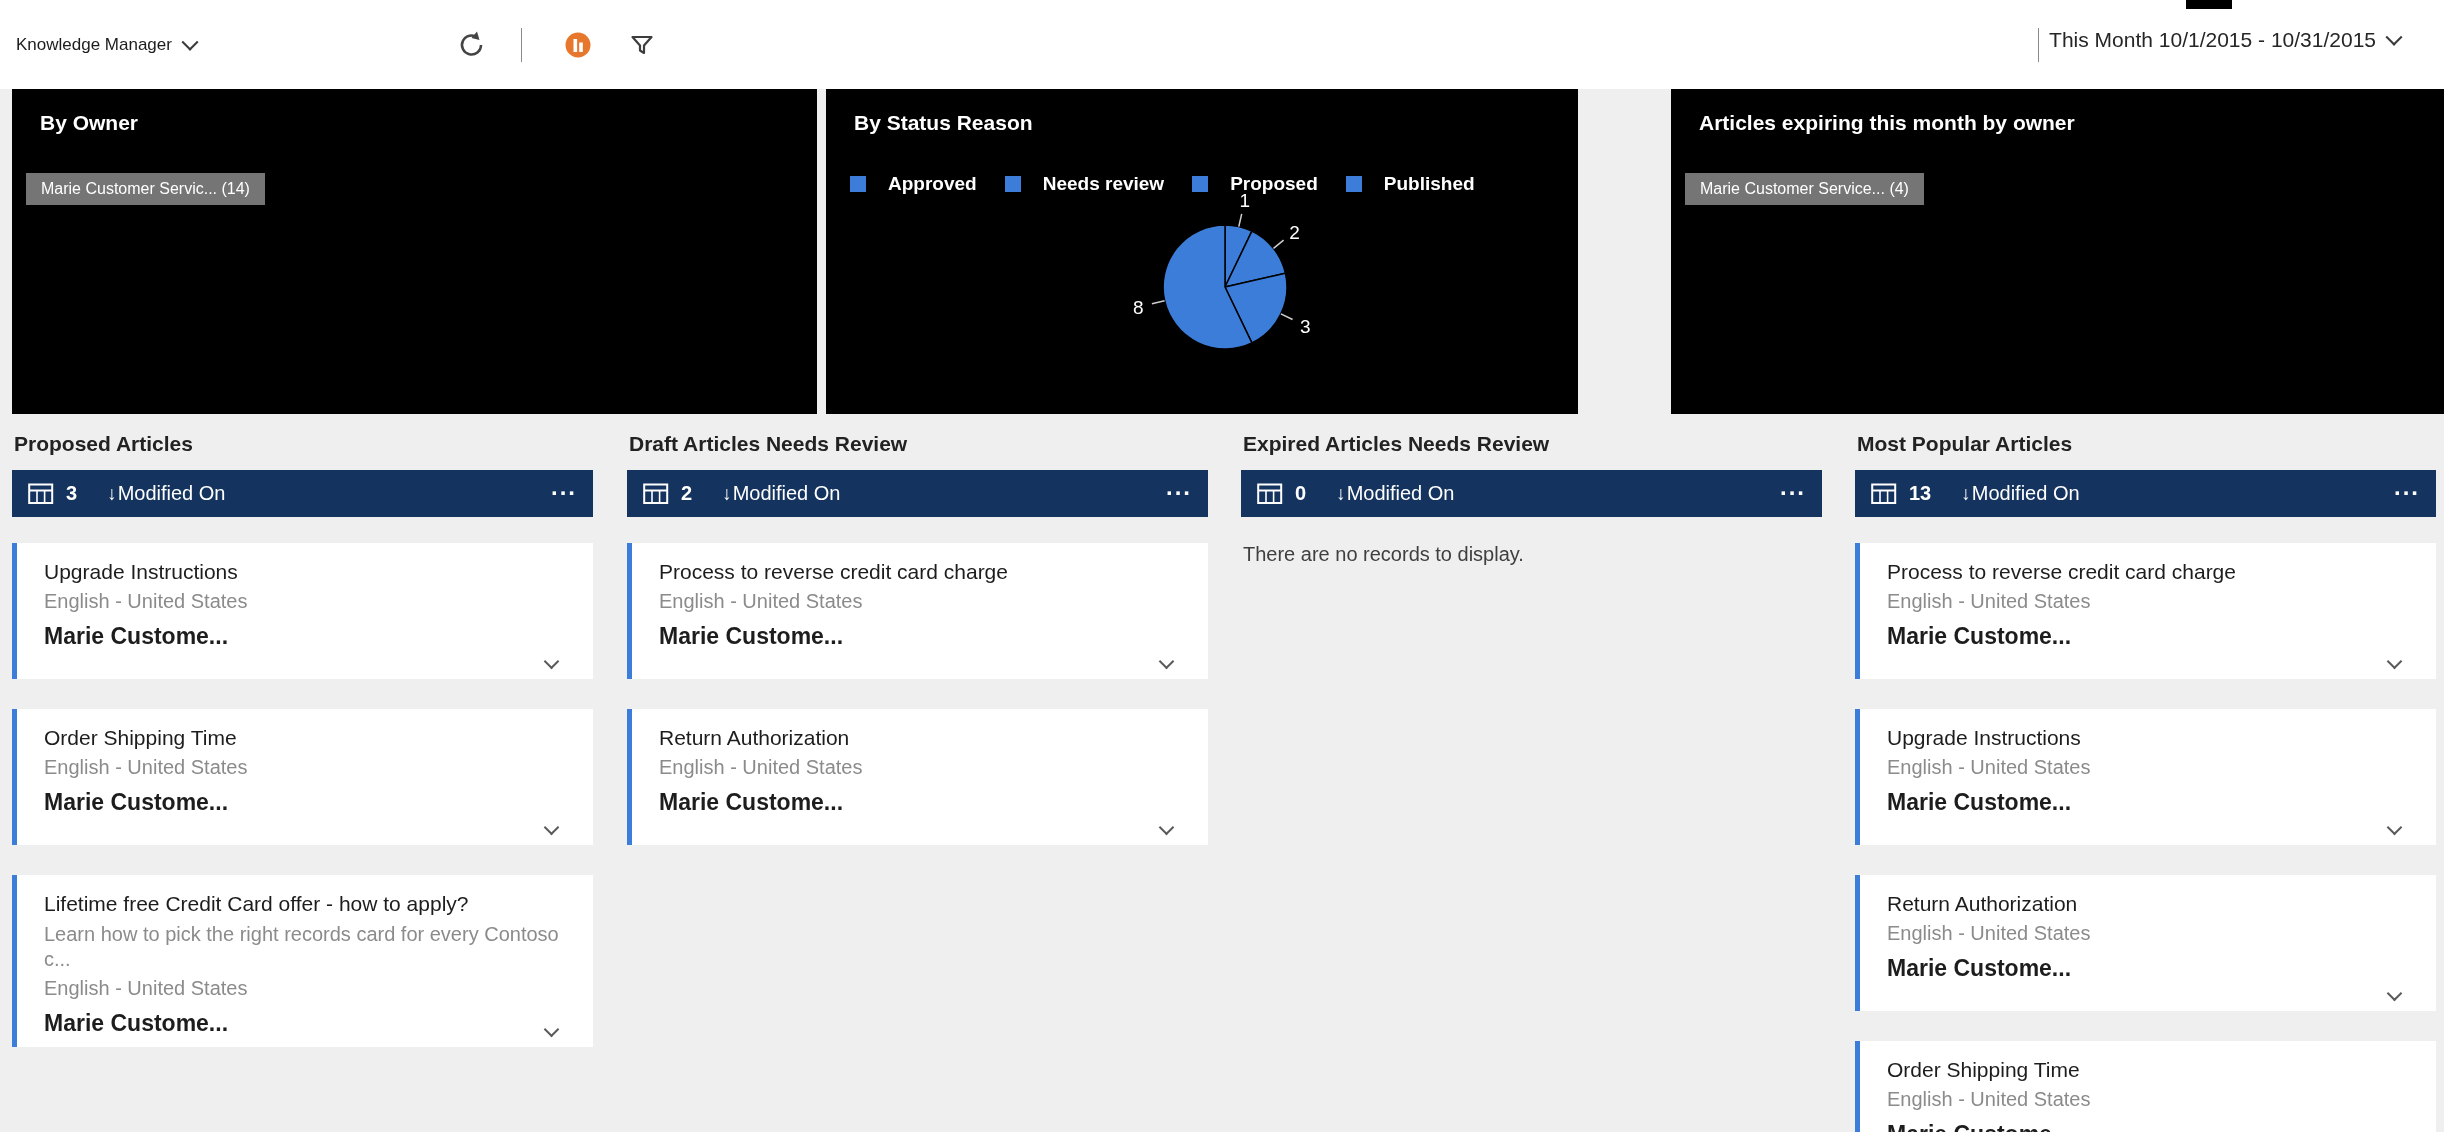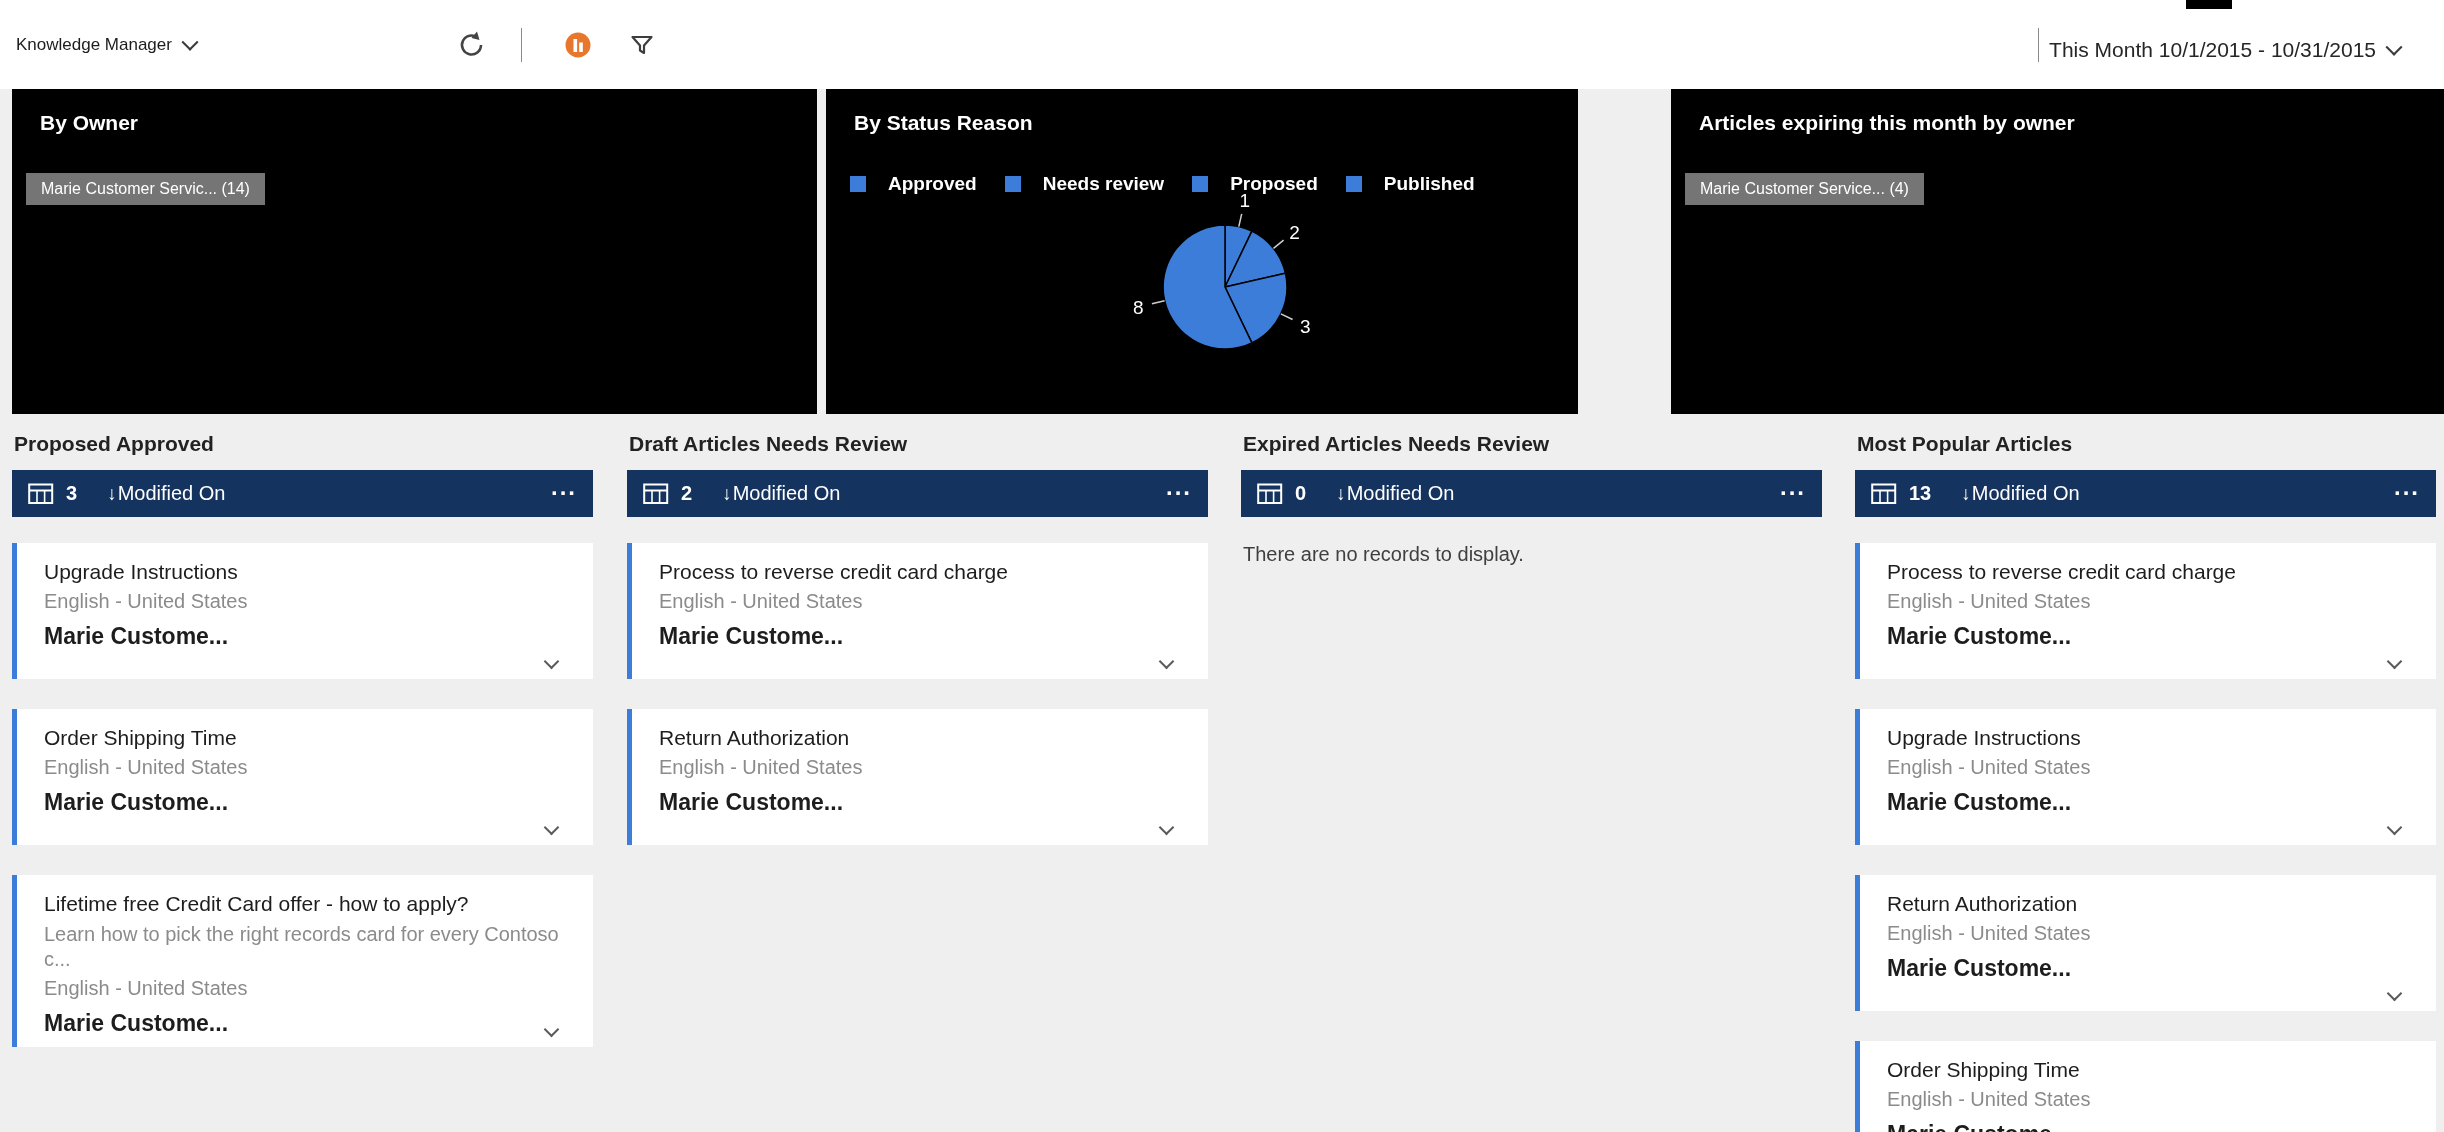--- a/index.html
+++ b/index.html
@@ -10,21 +10,21 @@
   .topbar{position:absolute;top:0;left:0;width:2444px;height:89px;background:#ffffff;}
   .tb-title{position:absolute;left:16px;top:50%;transform:translateY(-50%);display:flex;align-items:center;cursor:pointer;}
   .tb-title-text{font-size:17px;color:#1d1d1d;}
   .chev{display:inline-block;width:10px;height:10px;border-right:2px solid #3a3a3a;border-bottom:2px solid #3a3a3a;transform:rotate(45deg) translate(-2px,-2px);margin-left:12px;}
   .tb-btn{position:absolute;top:50%;transform:translateY(-50%);display:flex;align-items:center;justify-content:center;width:40px;height:40px;cursor:pointer;}
   .tb-refresh{left:452px;}
   .vdiv{position:absolute;top:28px;width:1px;height:34px;background:#8a8a8a;}
   .tb-div1{left:521px;}
   .tb-chart{left:558px;}
   .tb-filter{left:622px;}
-  .tb-right{position:absolute;right:44px;top:50%;transform:translateY(-50%);display:flex;align-items:flex-end;gap:4px;}
+  .tb-right{position:absolute;right:44px;top:50%;transform:translateY(-50%);display:flex;align-items:flex-start;gap:4px;}
   .tb-right .vdiv2{width:1px;height:34px;background:#8a8a8a;margin-right:6px;}
   .tb-date{font-size:21px;color:#262626;cursor:pointer;display:flex;align-items:center;}
   .artifact{position:absolute;top:0;left:2186px;width:46px;height:9px;background:#000;}
 
   
   .panels{position:absolute;top:89px;left:0;width:2444px;height:325px;}
   .panel{position:absolute;top:0;height:325px;background:#000;color:#fff;}
   .panel-owner{left:12px;width:805px;}
   .panel-status{left:826px;width:752px;}
   .panel-expiring{left:1671px;width:773px;}
@@ -148,21 +148,21 @@
     <div class="panel panel-expiring">
       <div class="panel-title">Articles expiring this month by owner</div>
       <div class="owner-tag">Marie Customer Service... (4)</div>
     </div>
 
   </div>
 
   <div class="cols">
 
     <div class="col col0">
-      <div class="col-head">Proposed Approved</div>
+      <div class="col-head">Proposed Articles</div>
       <div class="col-bar">
         <svg width="26" height="22" viewBox="0 0 26 22">
           <rect x="1.2" y="1.5" width="23" height="18.5" fill="none" stroke="#fff" stroke-width="2"></rect>
           <line x1="1.2" y1="7.5" x2="24.2" y2="7.5" stroke="#fff" stroke-width="2"></line>
           <line x1="9" y1="7.5" x2="9" y2="20" stroke="#fff" stroke-width="1.6"></line>
           <line x1="16.6" y1="7.5" x2="16.6" y2="20" stroke="#fff" stroke-width="1.6"></line>
         </svg>
         <span class="col-count">3</span>
         <span class="col-sort">
           <span class="sort-arrow">↓</span>

